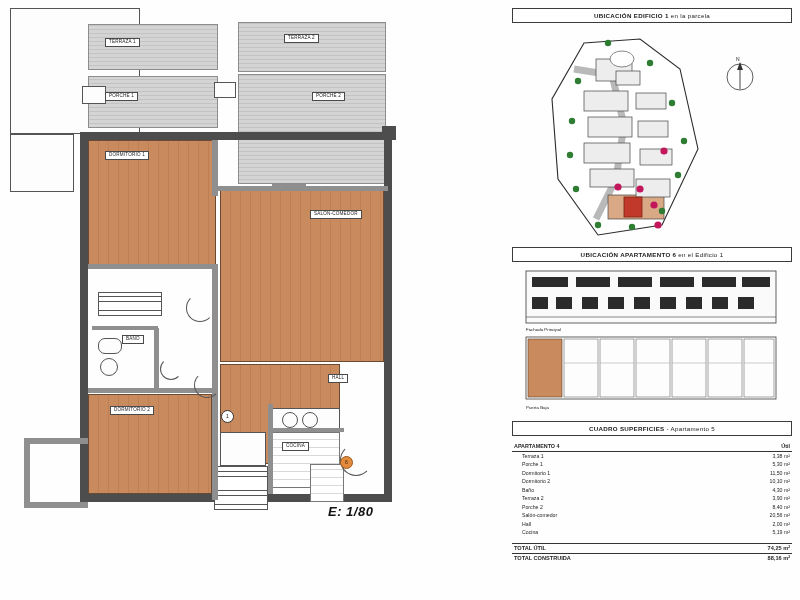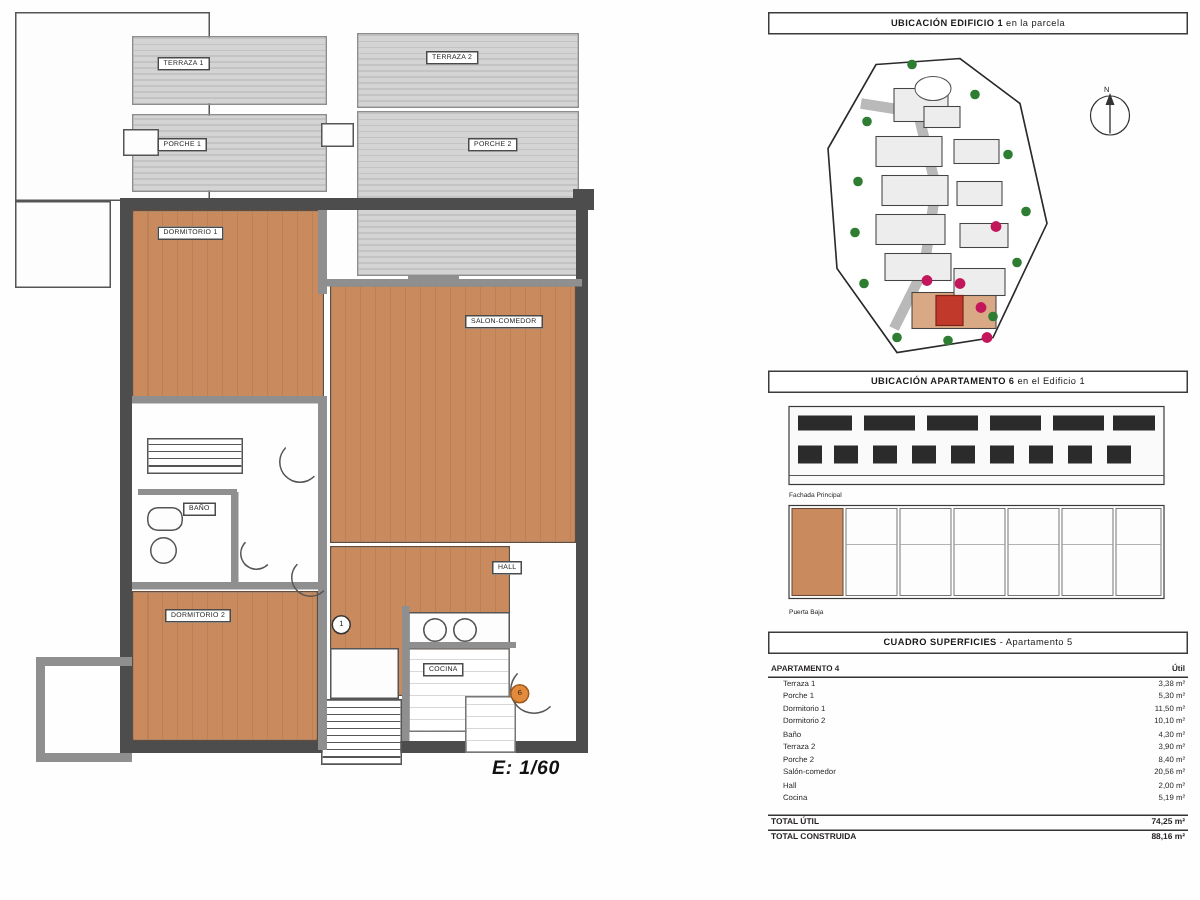--- a/index.html
+++ b/index.html
@@ -264,21 +264,21 @@
     <div class="label" style="left:95px;  top:143px;">DORMITORIO 1</div>
     <div class="label" style="left:100px; top:398px;">DORMITORIO 2</div>
     <div class="label" style="left:300px; top:202px;">SALON-COMEDOR</div>
     <div class="label" style="left:112px; top:327px;">BAÑO</div>
     <div class="label" style="left:318px; top:366px;">HALL</div>
     <div class="label" style="left:272px; top:434px;">COCINA</div>
 
     <div class="marker" style="left:211px; top:402px;">1</div>
     <div class="marker orange" style="left:330px; top:448px;">6</div>
 
-    <div class="scale-label" style="left:318px; top:496px;">E: 1/60</div>
+    <div class="scale-label" style="left:318px; top:496px;">E: 1/80</div>
   </div>
 
   <div class="right-pane">
 
     <div class="panel-title">
       <span>UBICACIÓN EDIFICIO 1</span><span class="thin"> en la parcela</span>
     </div>
 
     <div class="site-box">
       <svg class="site-svg" width="280" height="218" viewBox="0 0 280 218">

